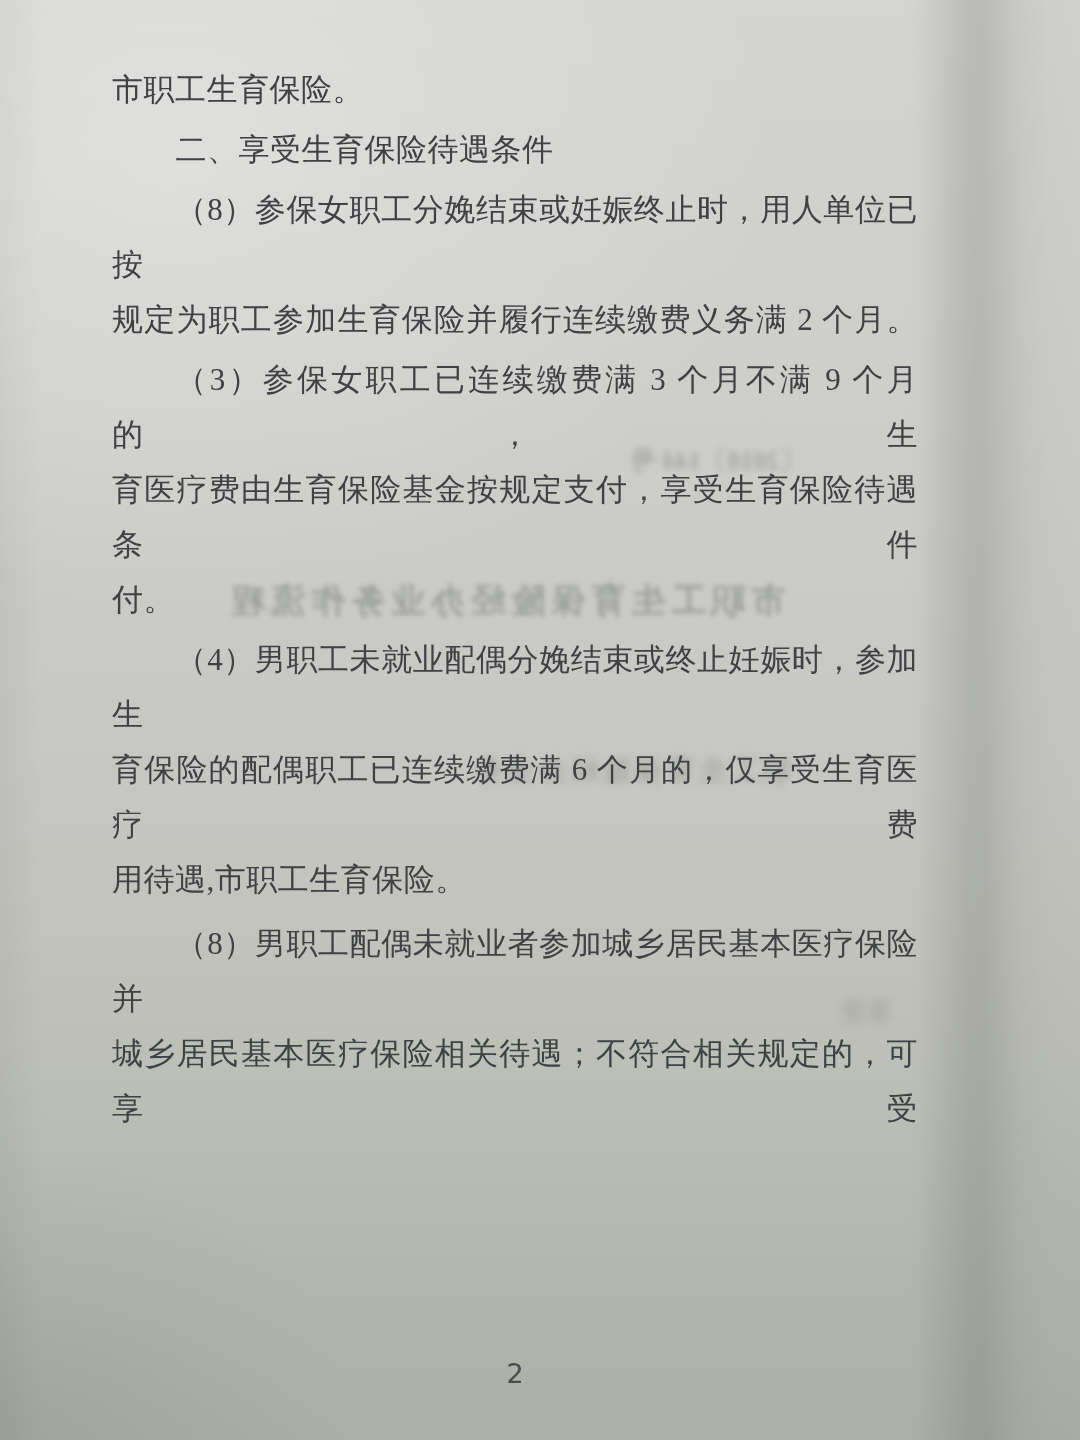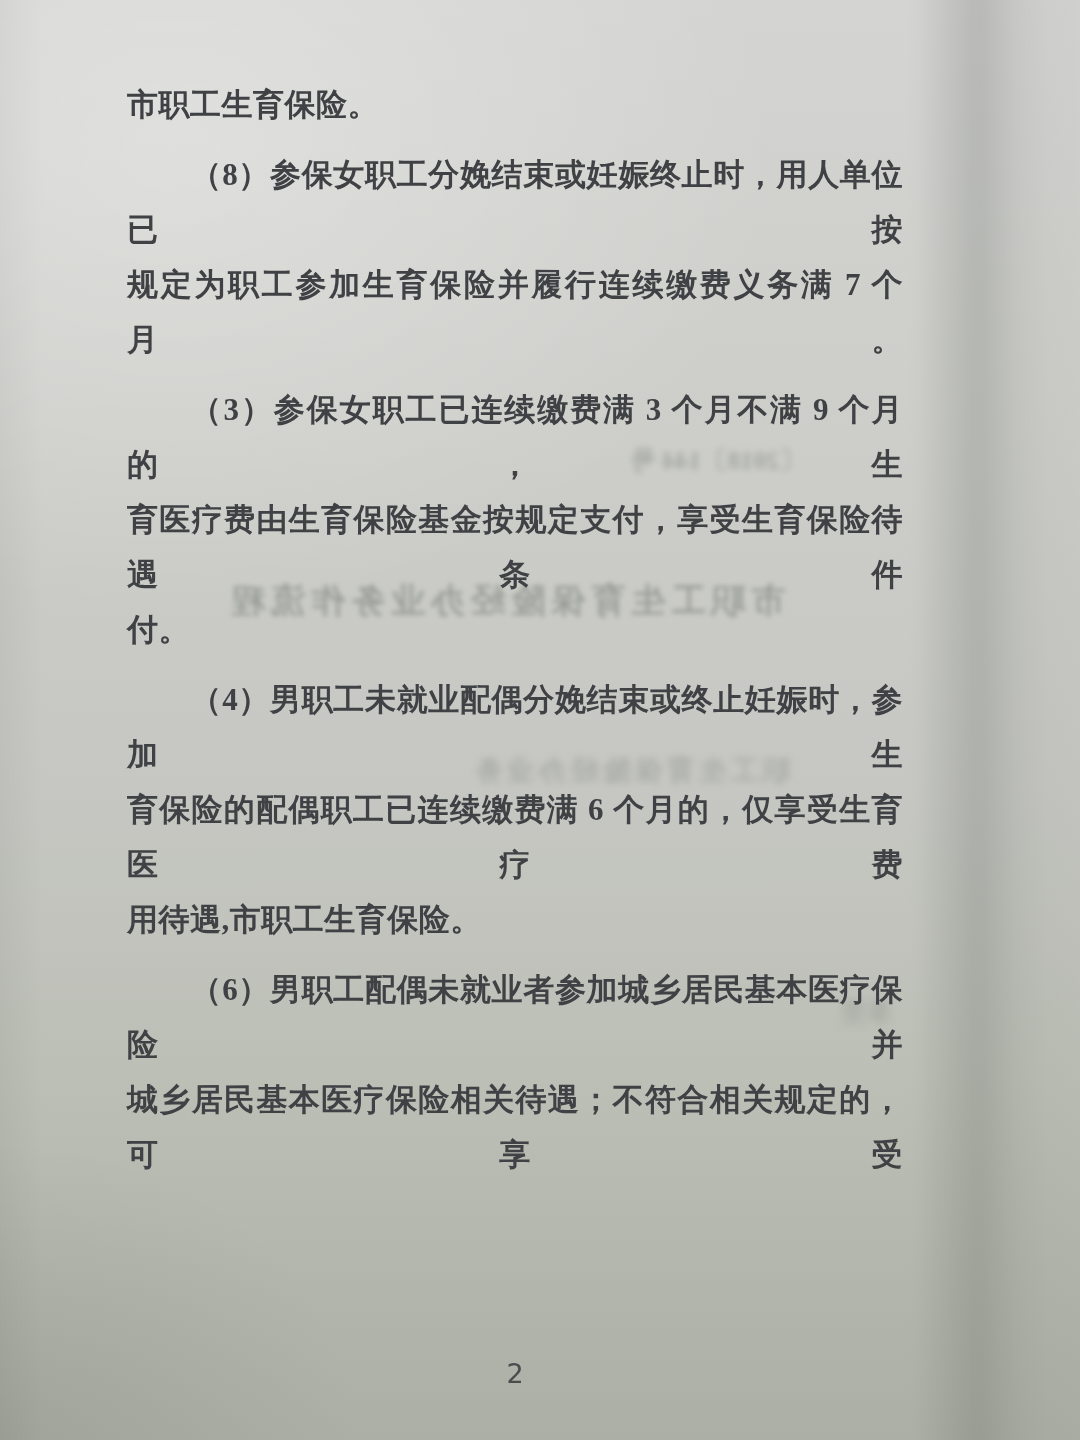--- a/index.html
+++ b/index.html
@@ -25,21 +25,21 @@
   .text-block {
     position: absolute;
     left: 112px;
     top: 62px;
     width: 806px;
     color: #3f4145;
     font-size: 31px;
     line-height: 55px;
     letter-spacing: 0.5px;
   }
-  .para { margin: 15px; font-weight: bold; }
+  .para { margin: 0; }
   .para + .para { margin-top: 5px; }
   .para.gap-md { margin-top: 9px; }
   .line { display: block; }
   .line.short { white-space: nowrap; }
   .line.just {
     text-align: justify;
     text-align-last: justify;
   }
   .line.indent { text-indent: 2.05em; }
   .page-number {
@@ -76,41 +76,44 @@
   <div class="ghost g1">市职工生育保险经办业务作流程</div>
   <div class="ghost g2">职工生育保险经办业务</div>
   <div class="ghost g3">享受</div>
 
   <div class="text-block">
 
     <div class="para">
       <span class="line short">市职工生育保险。</span>
     </div>
 
+    <div class="para">
+      <span class="line short indent">二、享受生育保险待遇条件</span>
+    </div>
 
     <div class="para">
       <span class="line just indent">（8）参保女职工分娩结束或妊娠终止时，用人单位已按</span>
-      <span class="line just">规定为职工参加生育保险并履行连续缴费义务满 7 个月。</span>
+      <span class="line just">规定为职工参加生育保险并履行连续缴费义务满 2 个月。</span>
     </div>
 
 
     <div class="para">
       <span class="line just indent">（3）参保女职工已连续缴费满 3 个月不满 9 个月的，生</span>
       <span class="line just">育医疗费由生育保险基金按规定支付，享受生育保险待遇条件</span>
       <span class="line short">付。</span>
     </div>
 
     <div class="para">
       <span class="line just indent">（4）男职工未就业配偶分娩结束或终止妊娠时，参加生</span>
       <span class="line just">育保险的配偶职工已连续缴费满 6 个月的，仅享受生育医疗费</span>
       <span class="line short">用待遇,市职工生育保险。</span>
     </div>
 
     <div class="para gap-md">
-      <span class="line just indent">（6）男职工配偶未就业者参加城乡居民基本医疗保险并</span>
+      <span class="line just indent">（8）男职工配偶未就业者参加城乡居民基本医疗保险并</span>
       <span class="line just">城乡居民基本医疗保险相关待遇；不符合相关规定的，可享受</span>
 
     </div>
 
   </div>
 
   <div class="page-number">2</div>
 
 </div>
 

